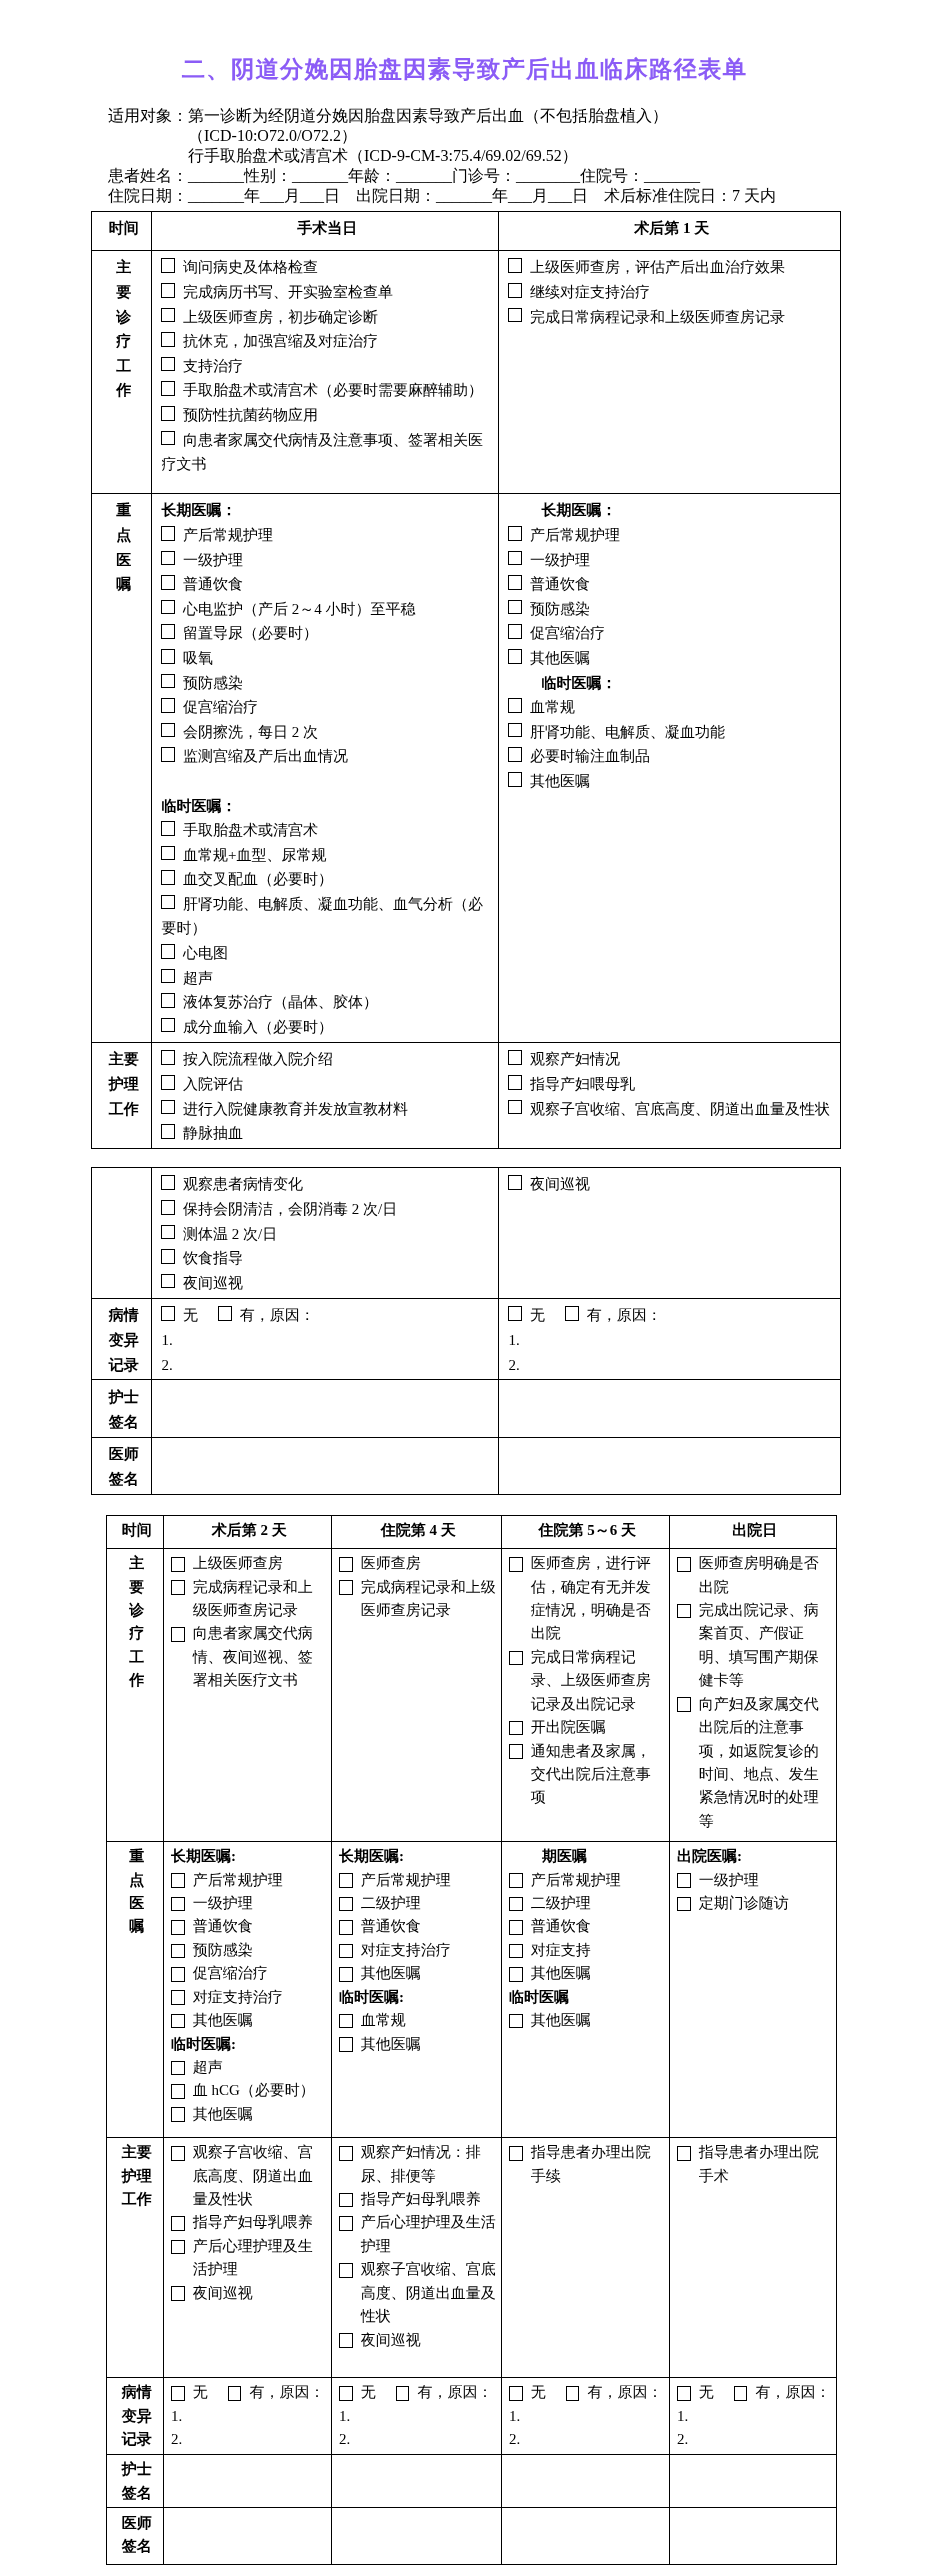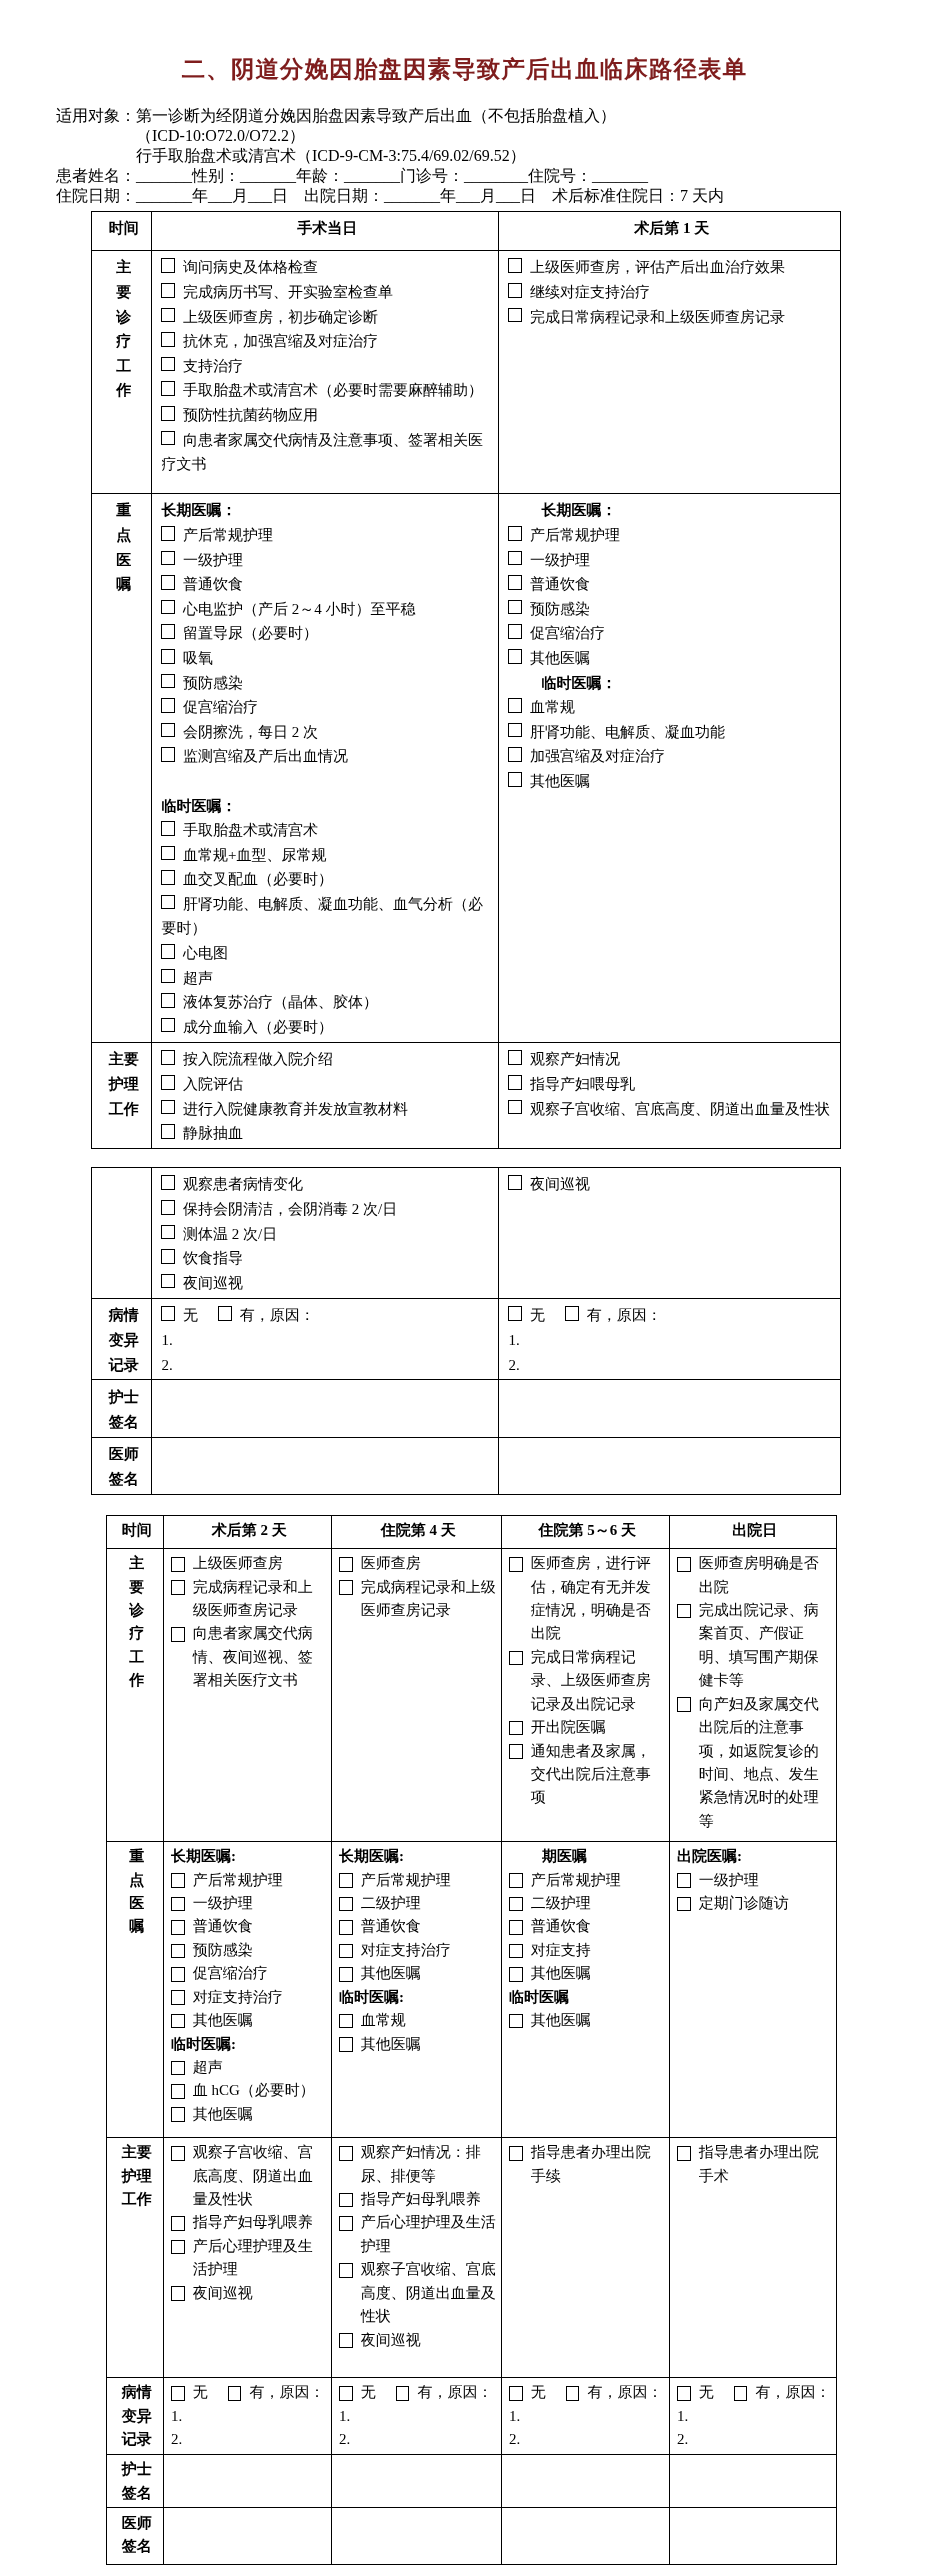--- a/index.html
+++ b/index.html
@@ -1,21 +1,21 @@
 <!DOCTYPE html>
 <html style="font-size:9.4px"><head>
 <meta charset="utf-8">
 <style>
   html,body{margin:0;padding:0;background:#ffffff;}
   body{width:929px;min-height:2576px;font-family:"Liberation Serif","DejaVu Serif",serif;color:#000;}
   .page{width:929px;position:relative;}
 
-  .doc-title{margin:53px 0 0 0;text-align:center;font-size:23.4px;font-weight:bold;color:#7f1d1d;letter-spacing:1.2px;}
-
-  .hinfo{margin:21px 0 0 56px;width:714px;font-size:16px;line-height:20px;}
+  .doc-title{margin:53px 0 0 0;text-align:center;font-size:23.4px;font-weight:bold;color:#8b5cf6;letter-spacing:1.2px;}
+
+  .hinfo{margin:21px 0 0 108px;width:714px;font-size:16px;line-height:20px;}
   .hline{white-space:nowrap;}
   .hline.ind2{padding-left:80px;}
 
   table.t{border-collapse:collapse;table-layout:fixed;}
   table.t td{border:1.2px solid #000;vertical-align:top;padding:4.7px 4.7px 2.3px 9.4px;font-size:15px;line-height:24.6px;}
   table.t1,table.tb{border:1.8px solid #000;width:749px;}
   table.t1{margin:4.7px 0 0 91px;}
   table.tb{margin:17.6px 0 0 91px;}
   table.t2{border:1.8px solid #000;width:730px;margin:20px 0 0 106px;}
   table.t2 td{line-height:23.4px;padding:3.5px 3.5px 2.3px 7px;}
@@ -131,21 +131,21 @@
               <div class="line bold ind"><span class="txt">长期医嘱：</span></div>
               <div class="line"><span class="cb"></span><span class="txt">产后常规护理</span></div>
               <div class="line"><span class="cb"></span><span class="txt">一级护理</span></div>
               <div class="line"><span class="cb"></span><span class="txt">普通饮食</span></div>
               <div class="line"><span class="cb"></span><span class="txt">预防感染</span></div>
               <div class="line"><span class="cb"></span><span class="txt">促宫缩治疗</span></div>
               <div class="line"><span class="cb"></span><span class="txt">其他医嘱</span></div>
               <div class="line bold ind"><span class="txt">临时医嘱：</span></div>
               <div class="line"><span class="cb"></span><span class="txt">血常规</span></div>
               <div class="line"><span class="cb"></span><span class="txt">肝肾功能、电解质、凝血功能</span></div>
-              <div class="line"><span class="cb"></span><span class="txt">加强宫缩及对症治疗</span></div>
+              <div class="line"><span class="cb"></span><span class="txt">必要时输注血制品</span></div>
               <div class="line"><span class="cb"></span><span class="txt">其他医嘱</span></div>
             </div>
           </td>
       </tr>
       <tr style="height:95px">
         <td class="vlab lh44">主要
 护理
 工作</td>
         <td>
             <div>

